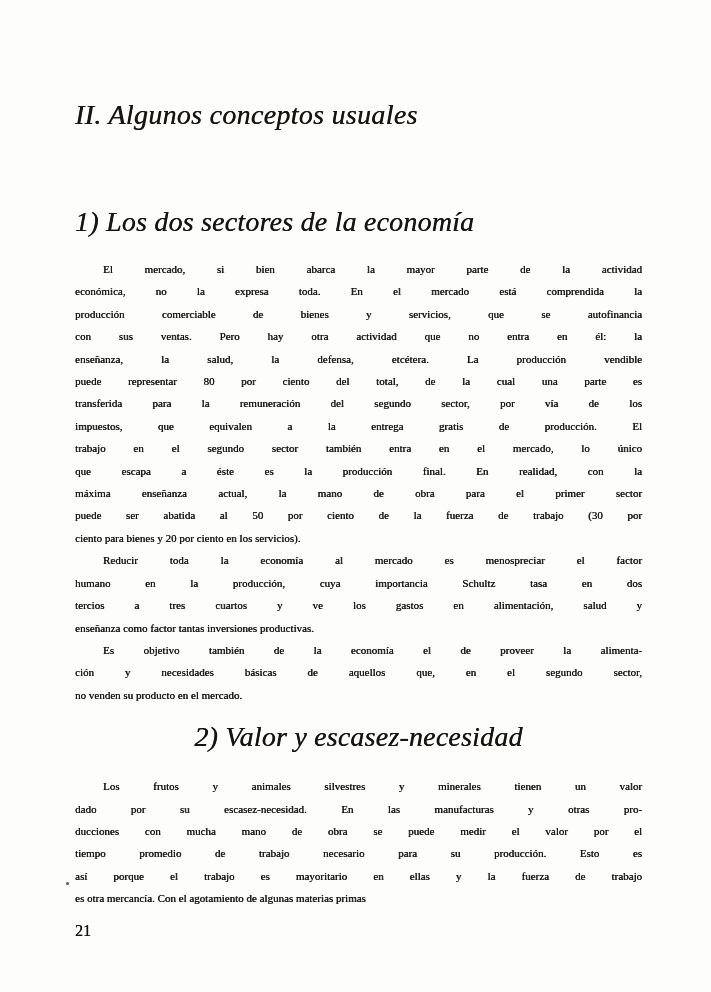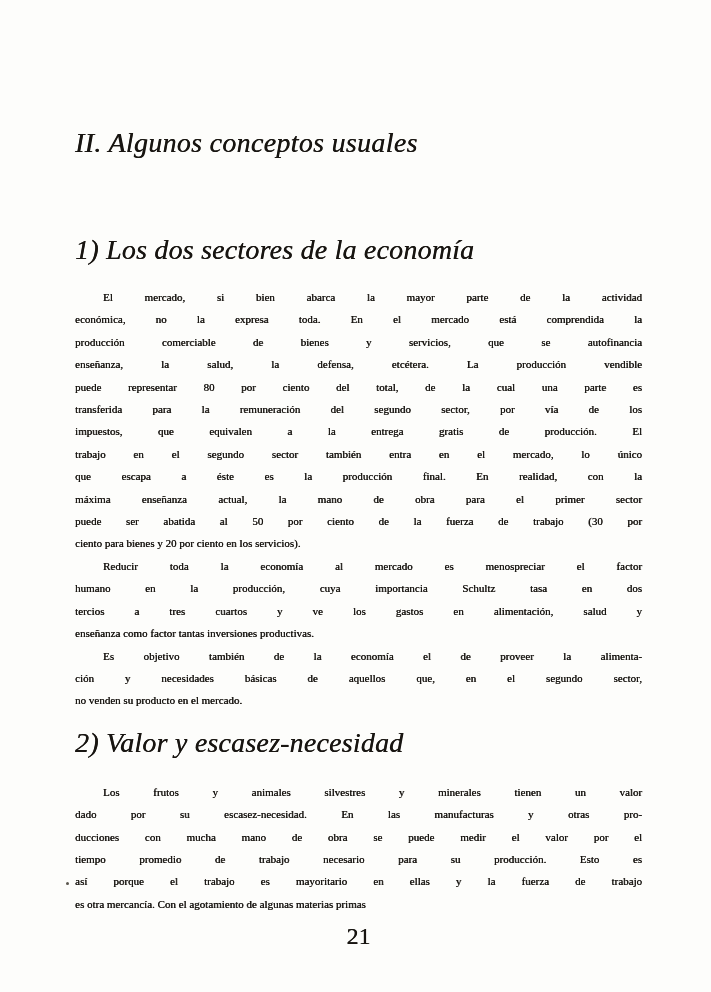--- a/index.html
+++ b/index.html
@@ -14,63 +14,61 @@
     background: #fdfdfb;
     overflow: hidden;
     font-family: "Liberation Serif", "DejaVu Serif", serif;
     color: #181511;
   }
   .content {
     position: absolute;
     left: 75px;
     top: 0;
     width: 567px;
-    margin-top: 28px;
   }
   .chapter-title {
     margin-top: 97px;
     font-style: italic;
     font-size: 28px;
     line-height: 36px;
     letter-spacing: 0.3px;
     white-space: nowrap;
     text-shadow: 0.3px 0 0 currentColor;
   }
   .section-heading {
     font-style: italic;
     font-size: 28px;
     line-height: 28px;
     letter-spacing: 0.2px;
     white-space: nowrap;
     text-shadow: 0.3px 0 0 currentColor;
   }
   .heading-1 { margin-top: 75px; }
-  .heading-2 { margin-top: 17px; }
+  .heading-2 { margin-top: 17px; text-align: center; }
   .body-block {
     font-size: 11px;
     line-height: 22.4px;
     text-shadow: 0.35px 0 0 currentColor;
   }
   .body-1 { margin-top: 22px; }
   .body-2 { margin-top: 24px; }
   .paragraph { margin: 0; }
   .line {
     text-align: justify;
     text-align-last: justify;
     -moz-text-align-last: justify;
   }
   .line.first { text-indent: 28px; }
   .line.last {
     text-align-last: left;
     -moz-text-align-last: left;
   }
   .page-number {
     margin-top: 9px;
-    text-align: center;
-    font-size: 24px;
+    font-size: 16px;
     line-height: 24px;
     text-shadow: 0.35px 0 0 currentColor;
   }
   .ink-speck {
     position: absolute;
     left: 66px;
     top: 882px;
     width: 3px;
     height: 3px;
     border-radius: 50%;
@@ -85,20 +83,21 @@
     <div class="chapter-title">II. Algunos conceptos usuales</div>
 
     <div>
         <div>
           <div class="section-heading heading-1">1) Los dos sectores de la economía</div>
           <div class="body-block body-1">
             <div class="paragraph">
               <div class="line first">El mercado, si bien abarca la mayor parte de la actividad</div>
               <div class="line">económica, no la expresa toda. En el mercado está comprendida la</div>
               <div class="line">producción comerciable de bienes y servicios, que se autofinancia</div>
+              <div class="line">con sus ventas. Pero hay otra actividad que no entra en él: la</div>
               <div class="line">enseñanza, la salud, la defensa, etcétera. La producción vendible</div>
               <div class="line">puede representar 80 por ciento del total, de la cual una parte es</div>
               <div class="line">transferida para la remuneración del segundo sector, por vía de los</div>
               <div class="line">impuestos, que equivalen a la entrega gratis de producción. El</div>
               <div class="line">trabajo en el segundo sector también entra en el mercado, lo único</div>
               <div class="line">que escapa a éste es la producción final. En realidad, con la</div>
               <div class="line">máxima enseñanza actual, la mano de obra para el primer sector</div>
               <div class="line">puede ser abatida al 50 por ciento de la fuerza de trabajo (30 por</div>
               <div class="line last">ciento para bienes y 20 por ciento en los servicios).</div>
             </div>

